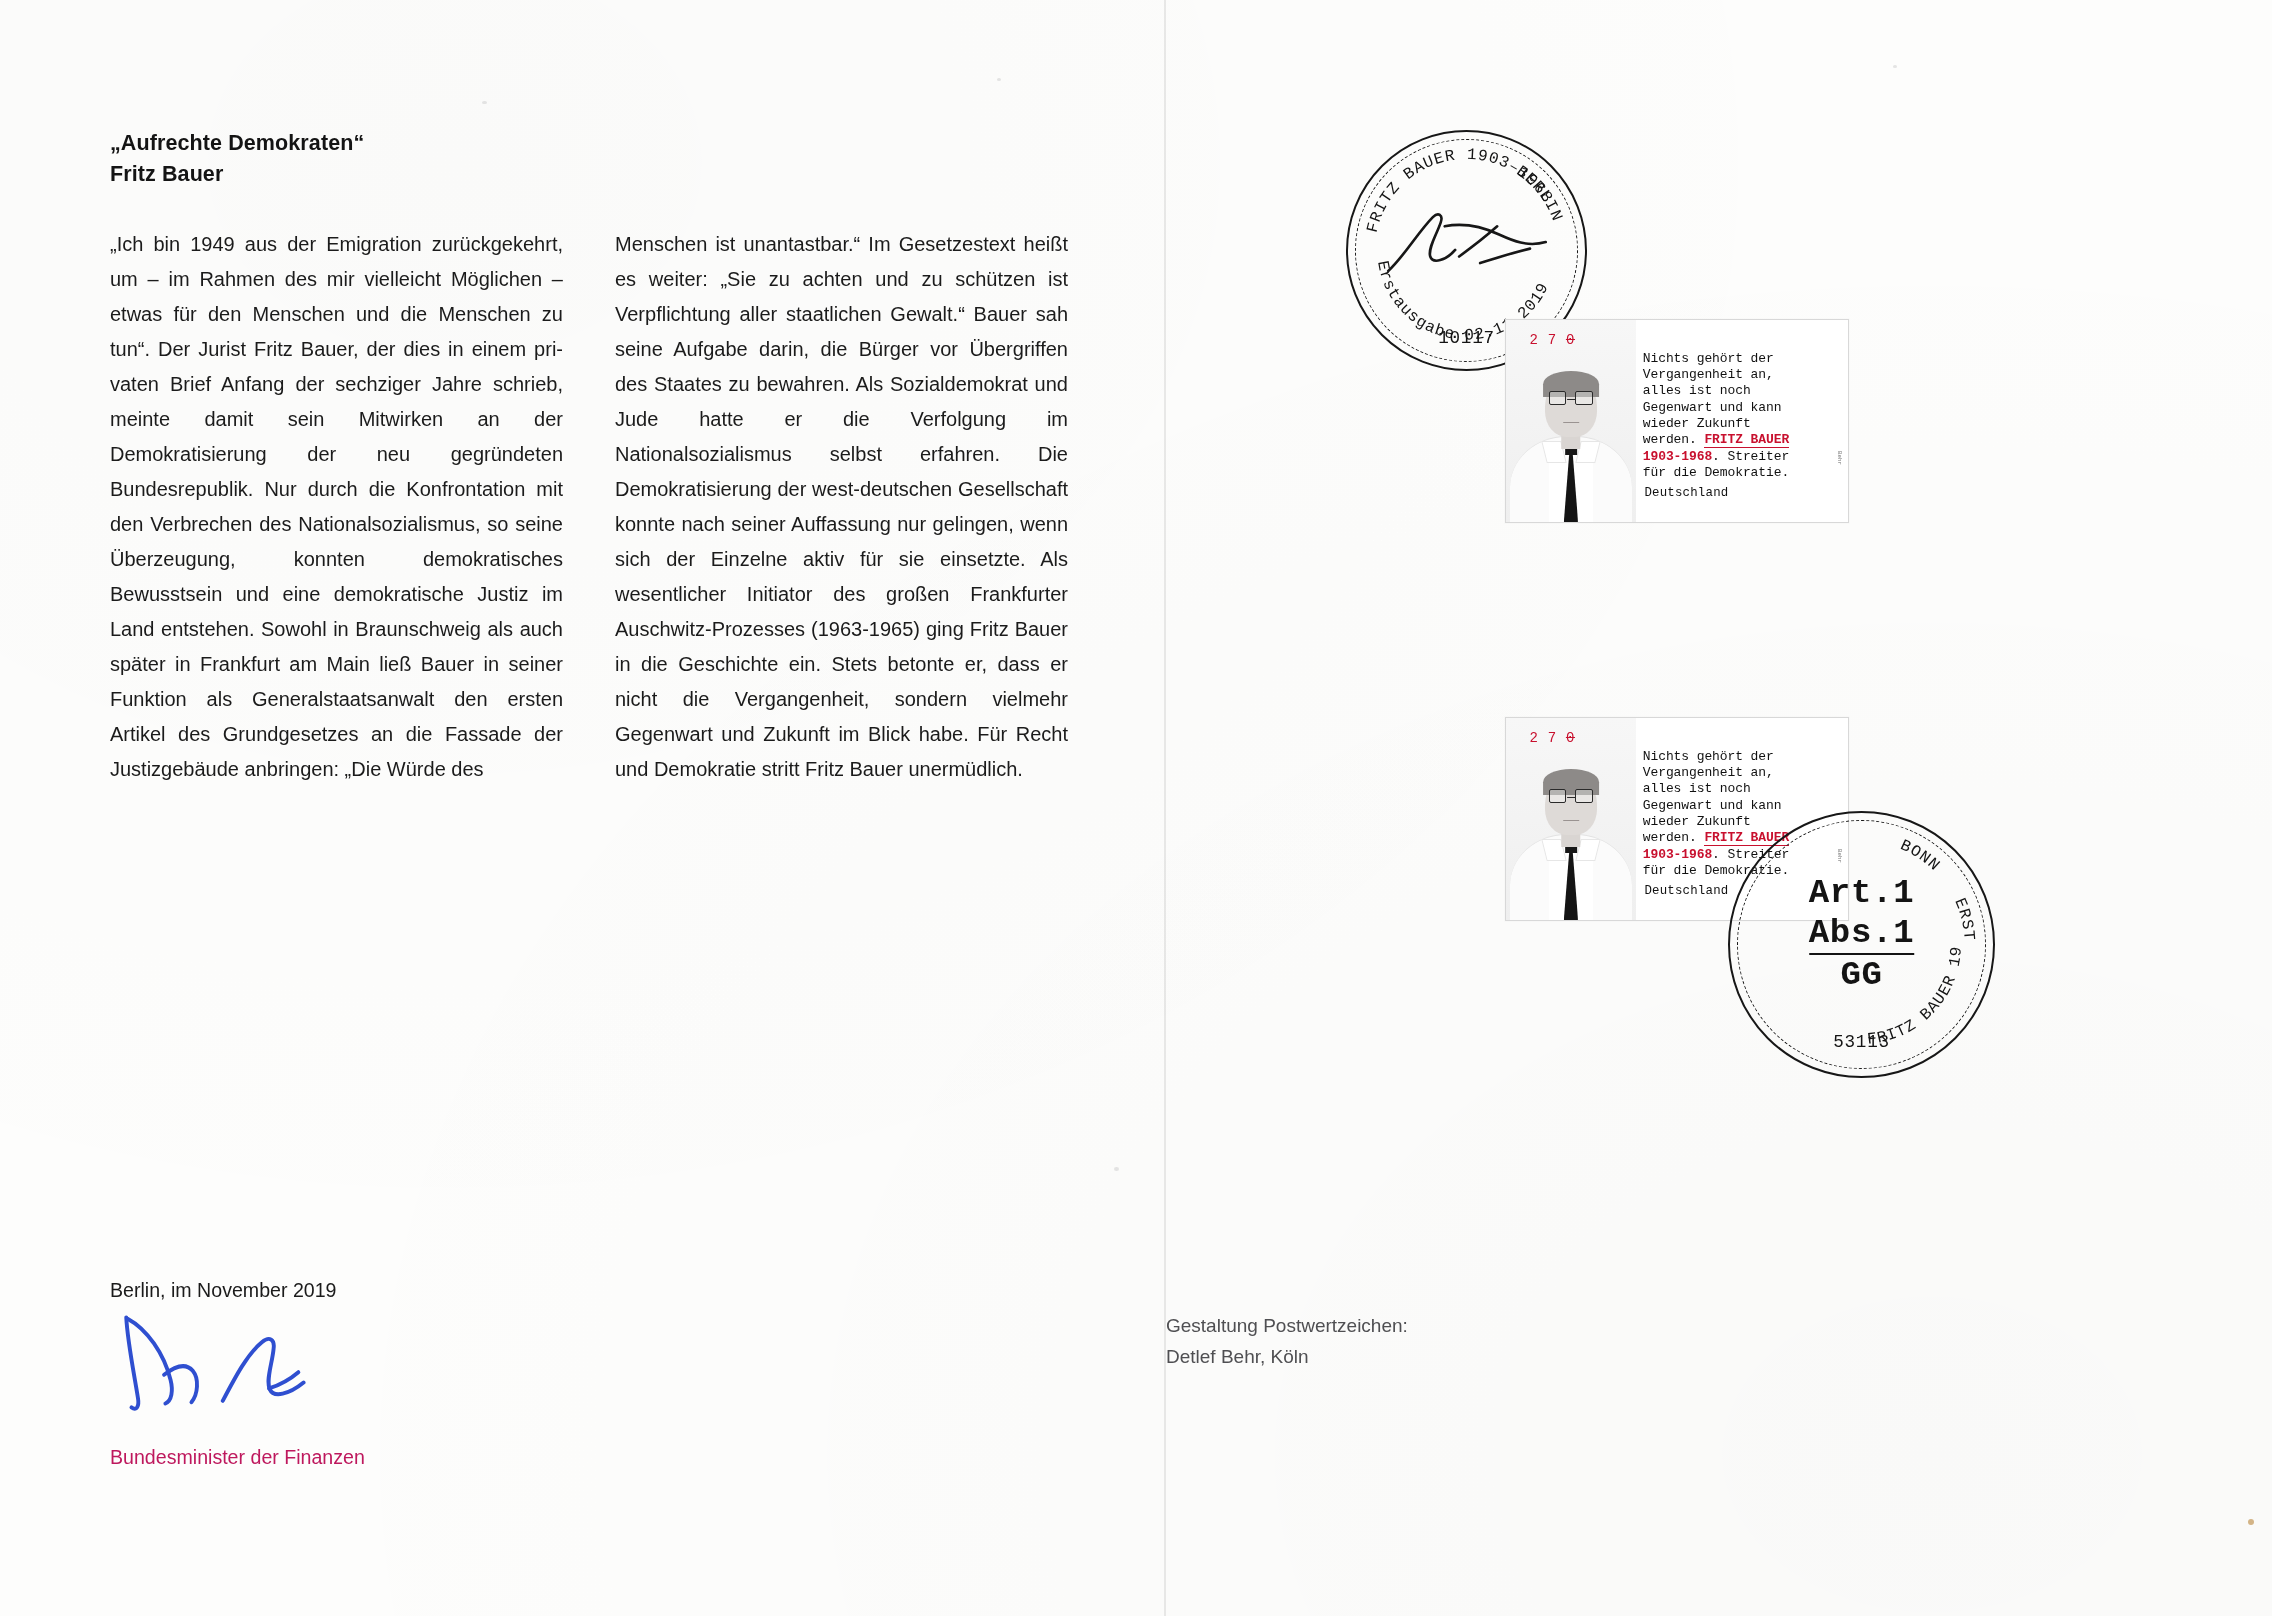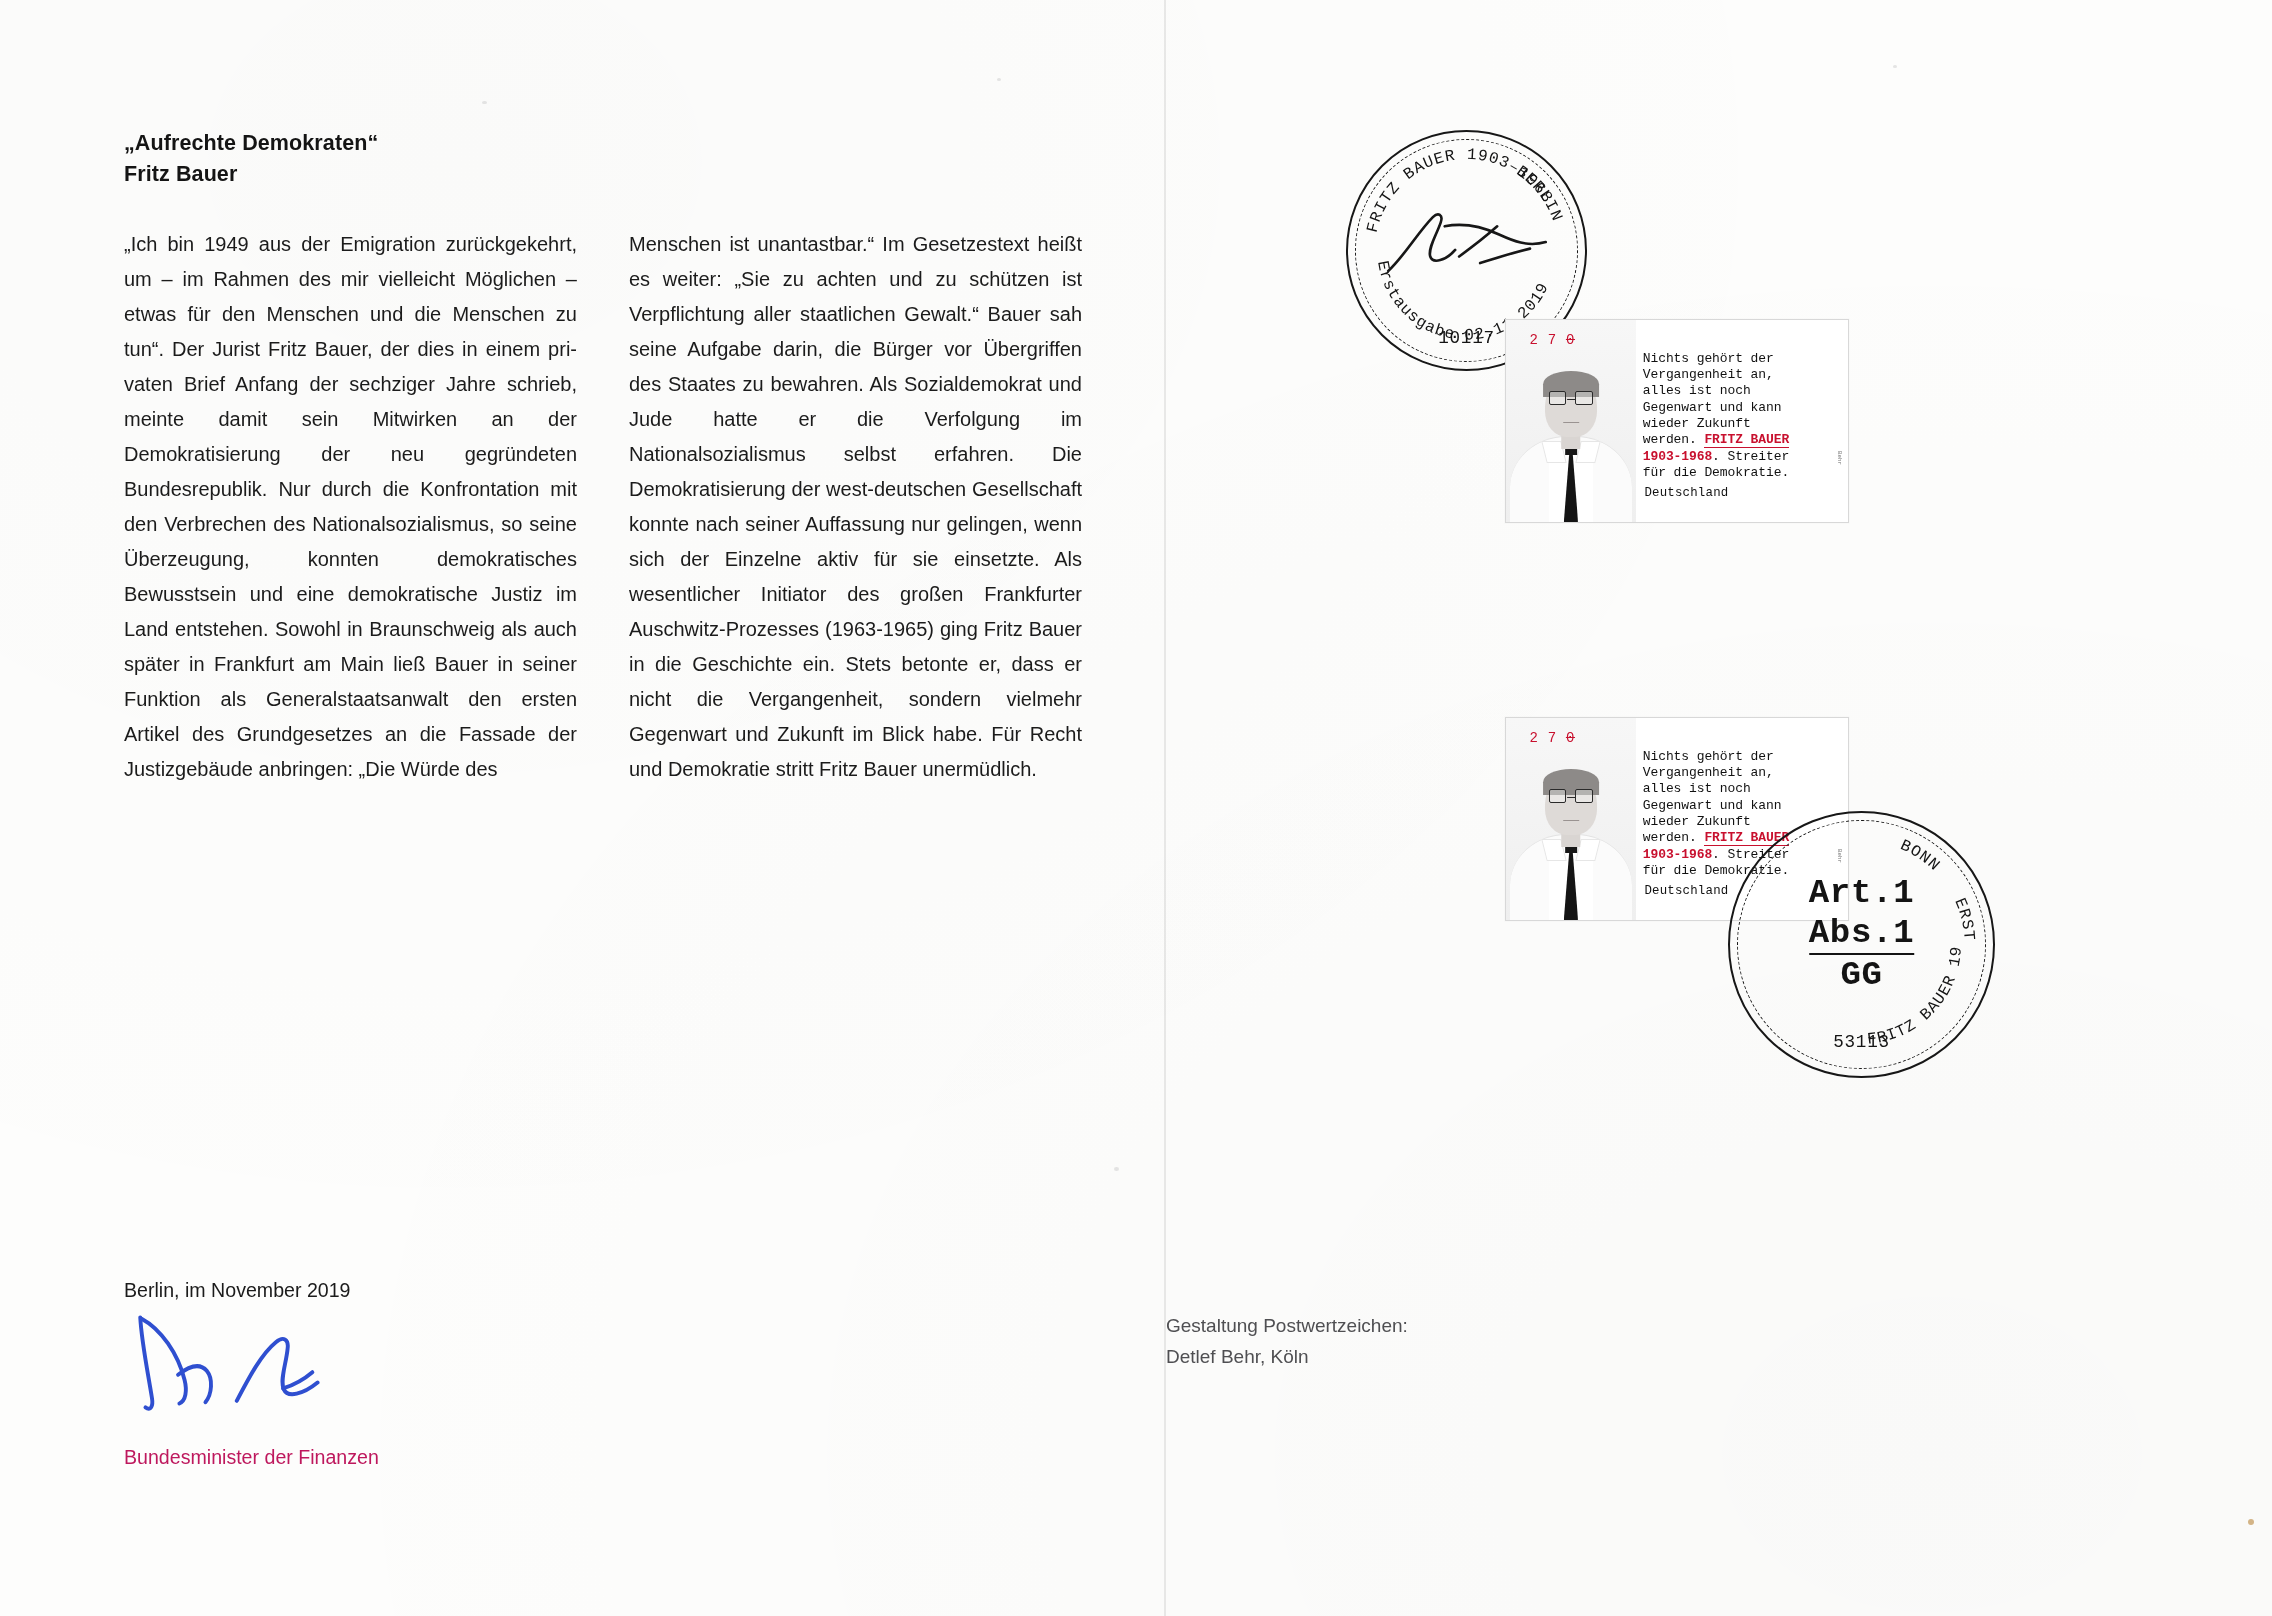--- a/index.html
+++ b/index.html
@@ -33,21 +33,21 @@
     top: 0;
     left: 1164px;
     width: 2px;
     height: 1616px;
     background: linear-gradient(to right, rgba(0,0,0,0.00), rgba(0,0,0,0.16), rgba(0,0,0,0.00));
   }
 
   
   .left-page {
     position: absolute;
-    left: 18px; top: 0;
+    left: 4px; top: 0;
     width: 1164px; height: 1616px;
   }
   .title-block {
     position: absolute;
     left: 106px;
     top: 128px;
     width: 587px;
   }
   .title-line {
     font-weight: bold;

